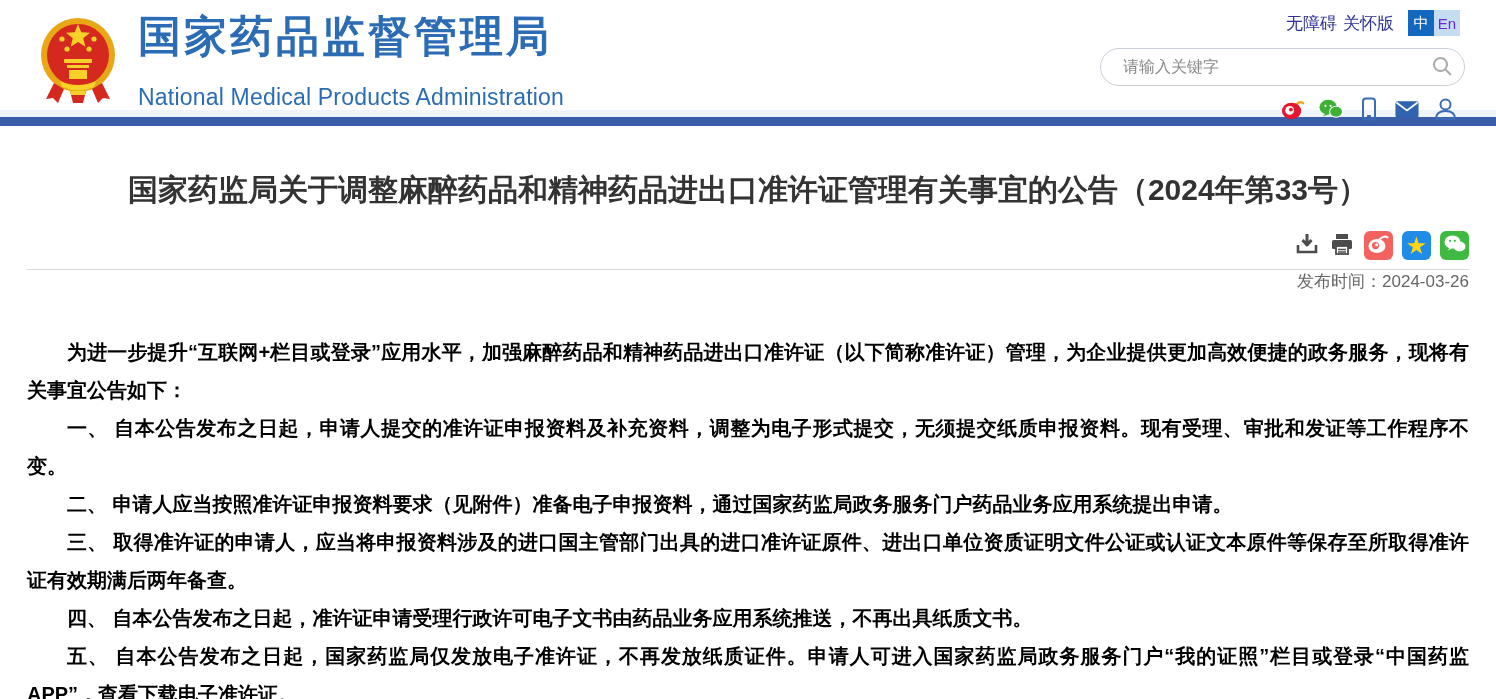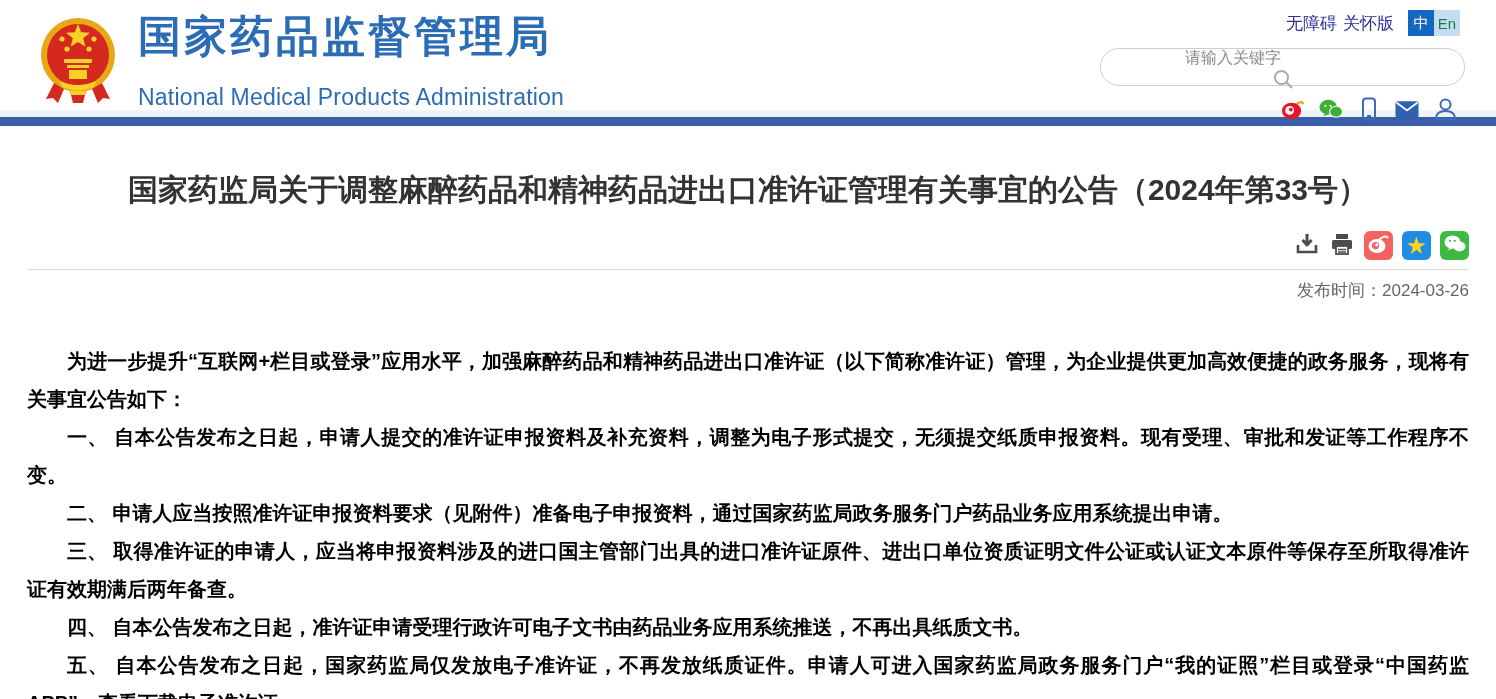--- a/index.html
+++ b/index.html
@@ -43,29 +43,29 @@
     font-size: 17px;
   }
   .top-link { color: #2e3192; text-decoration: none; cursor: pointer; }
   .lang-switch { display: flex; margin-left: 8px; }
   .lang-btn {
     width: 26px; height: 26px;
     display: flex; align-items: center; justify-content: center;
     font-size: 15px; cursor: pointer;
   }
   .lang-zh { background: #1467be; color: #ffffff; }
-  .lang-en { background: #c5ddf2; color: #15803d; }
+  .lang-en { background: #c5ddf2; color: #6d28d9; }
 
   .search-box {
     position: absolute; top: 48px; right: 0;
     width: 365px; height: 38px;
     border: 1px solid #c9cfd8;
     border-radius: 19px;
     background: #fff;
-    display: flex; align-items: center; flex-direction: column;
+    display: flex; align-items: center;
   }
   .search-input {
     flex: 1; border: none; outline: none;
     background: transparent;
     font-size: 16px; color: #333;
     padding: 0 10px 0 22px;
     font-family: "Liberation Sans", sans-serif;
   }
   .search-input::placeholder { color: #8a8a8a; }
   .search-btn {
@@ -117,21 +117,20 @@
 
   .title-rule {
     border: none;
     border-top: 1px solid #d9d9d9;
     margin-top: 9px;
   }
   .pub-date {
     text-align: right;
     font-size: 17px;
     color: #666666;
-    margin-top: 9px;
   }
 
   .article-body {
     margin-top: 40px;
     font-size: 20px;
     font-weight: bold;
     color: #000000;
     line-height: 38px;
     text-align: justify;
   }

